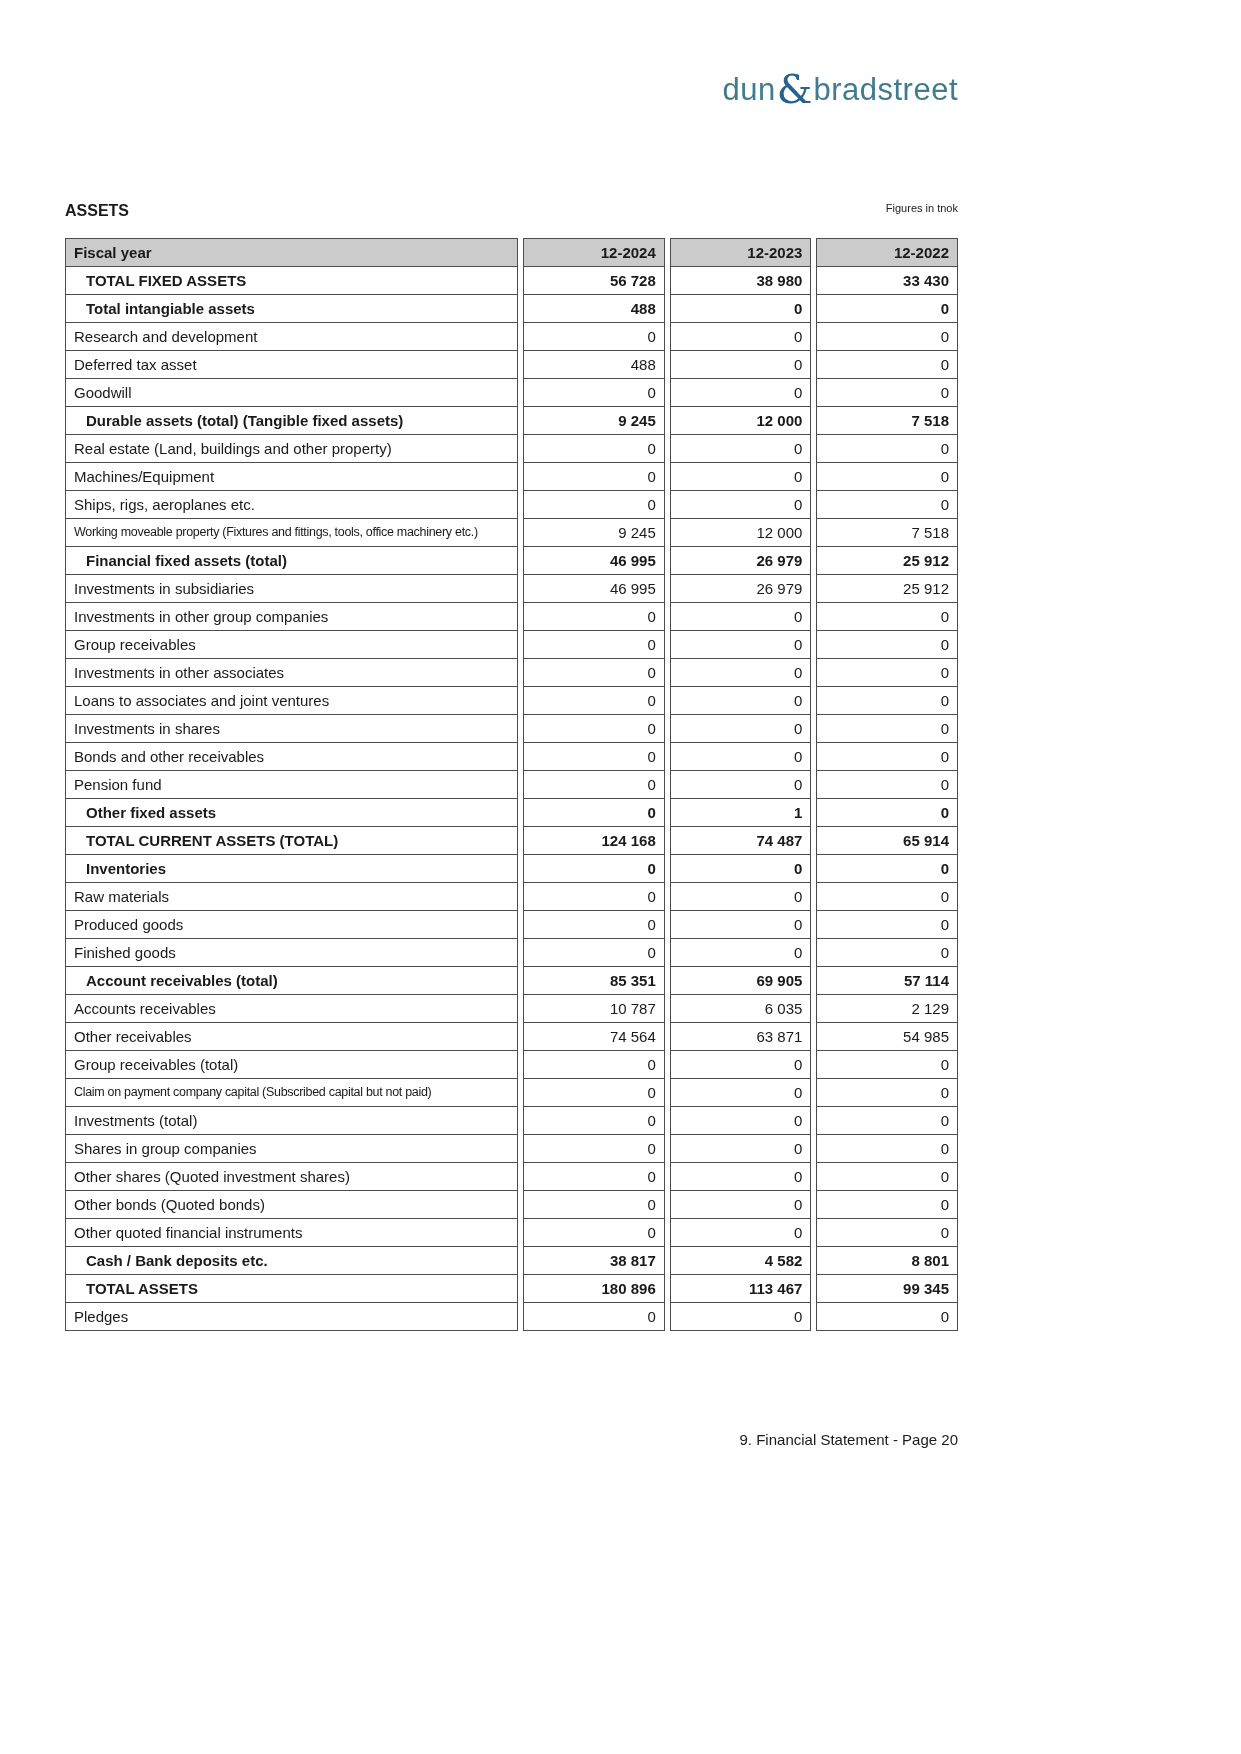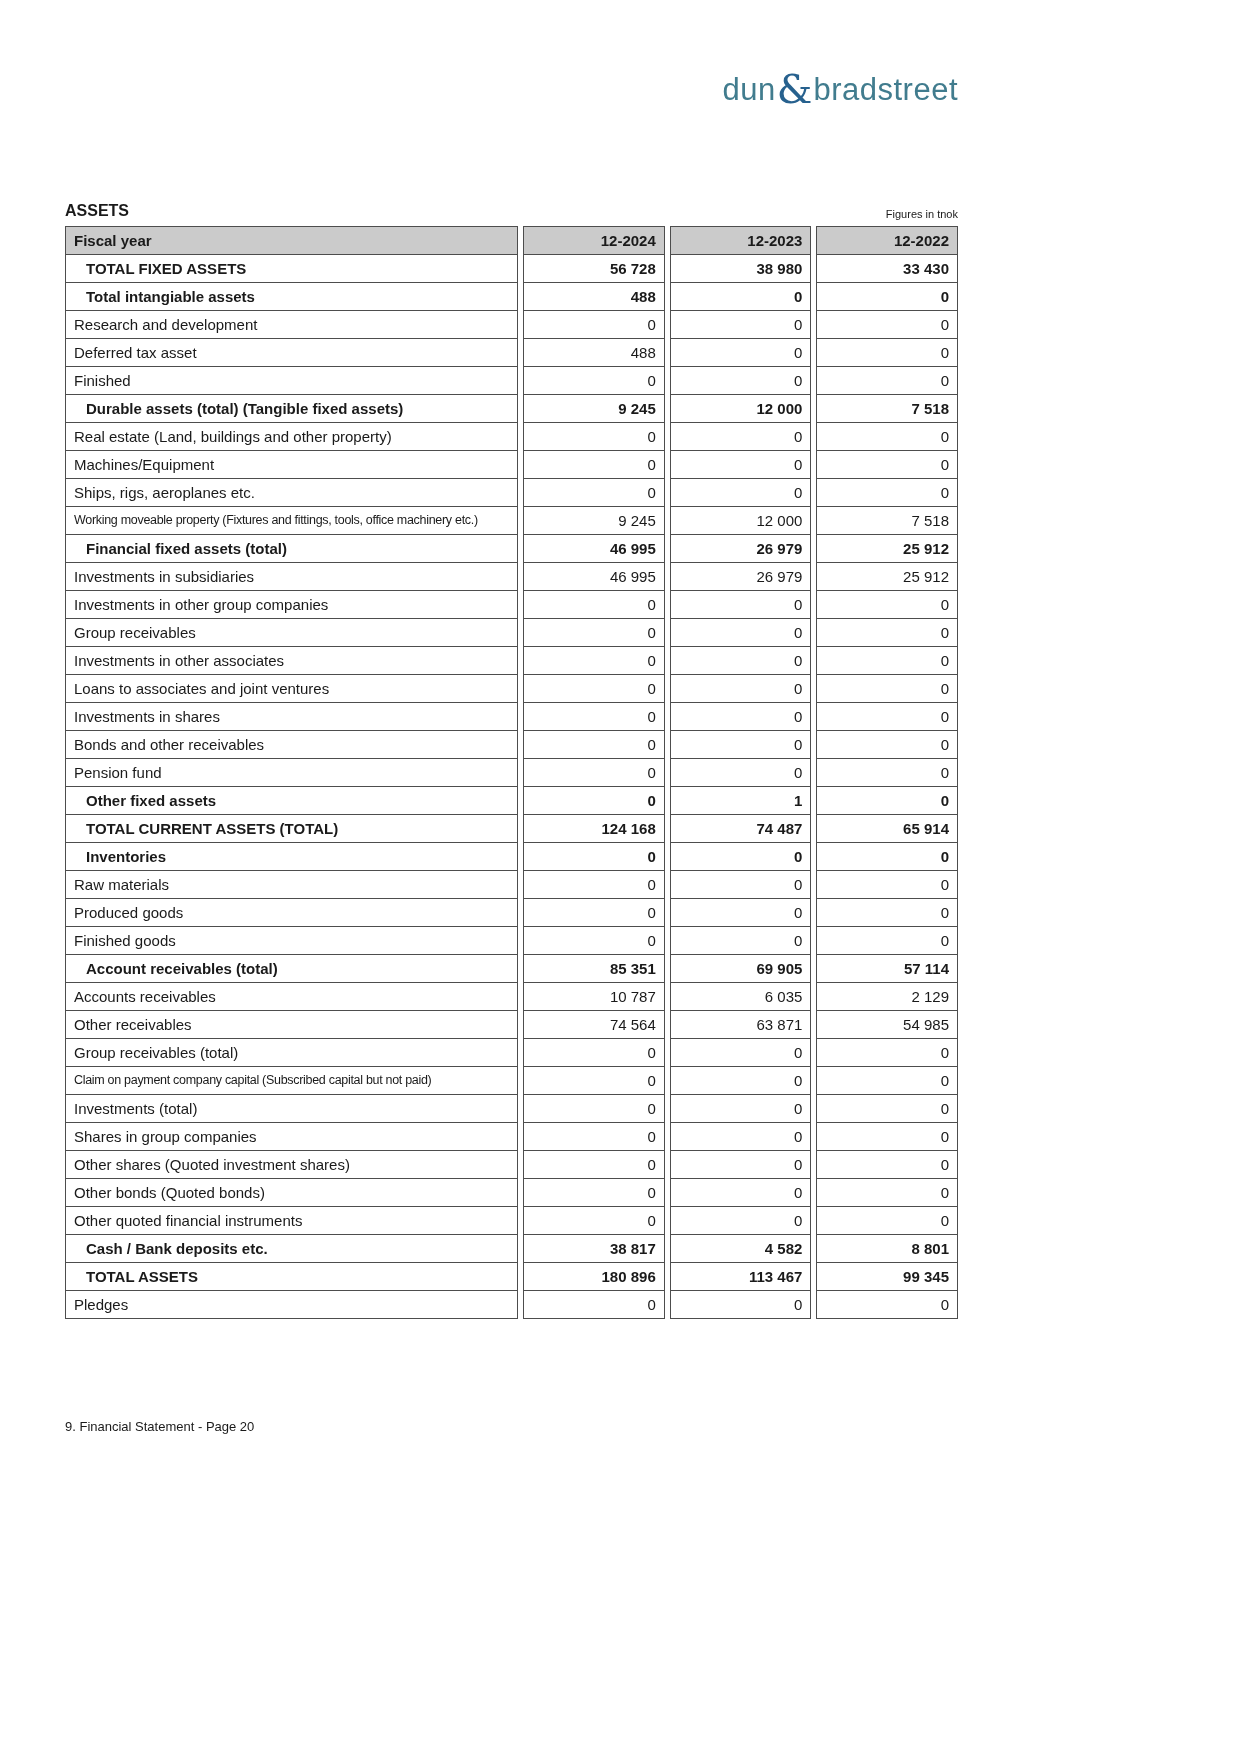--- a/index.html
+++ b/index.html
@@ -38,22 +38,22 @@
     font-weight: 400;
     color: #27618e;
     margin: 0 1px;
     vertical-align: -3px;
   }
   
   .title-line {
     margin-top: 92px;
     display: flex;
     justify-content: space-between;
-    align-items: flex-end;
-    padding-bottom: 6px;
+    align-items: flex-start;
+    padding-bottom: 18px;
   }
   .assets-title { font-size: 16px; font-weight: bold; }
   .figures-note { font-size: 11px; font-weight: 400; }
   
   table.assets {
     width: 100%;
     border-collapse: separate;
     border-spacing: 5px 0;
     margin-left: -5px;
     width: calc(100% + 10px);
@@ -77,22 +77,22 @@
   table.assets .num   { text-align: right; width: 140px; }
   table.assets td.bold { font-weight: bold; padding-left: 20px; }
   table.assets td.small {
     font-size: 12.5px;
     letter-spacing: -0.3px;
   }
   table.assets td.neg { color: #cc0000; }
   
   .footer {
     margin-top: 100px;
-    text-align: left;
-    font-size: 13px;
+    text-align: right;
+    font-size: 15px;
     color: #1a1a1a;
   }
 </style>
 </head>
 <body>
 
 <div class="page">
   <div class="content">
 
     <div class="logo">
@@ -132,21 +132,21 @@
             <td class="num">0</td>
             <td class="num">0</td>
           </tr>
           <tr>
             <td class="label">Deferred tax asset</td>
             <td class="num">488</td>
             <td class="num">0</td>
             <td class="num">0</td>
           </tr>
           <tr>
-            <td class="label">Finished</td>
+            <td class="label">Goodwill</td>
             <td class="num">0</td>
             <td class="num">0</td>
             <td class="num">0</td>
           </tr>
           <tr>
             <td class="label bold">Durable assets (total) (Tangible fixed assets)</td>
             <td class="num bold">9 245</td>
             <td class="num bold">12 000</td>
             <td class="num bold">7 518</td>
           </tr>

